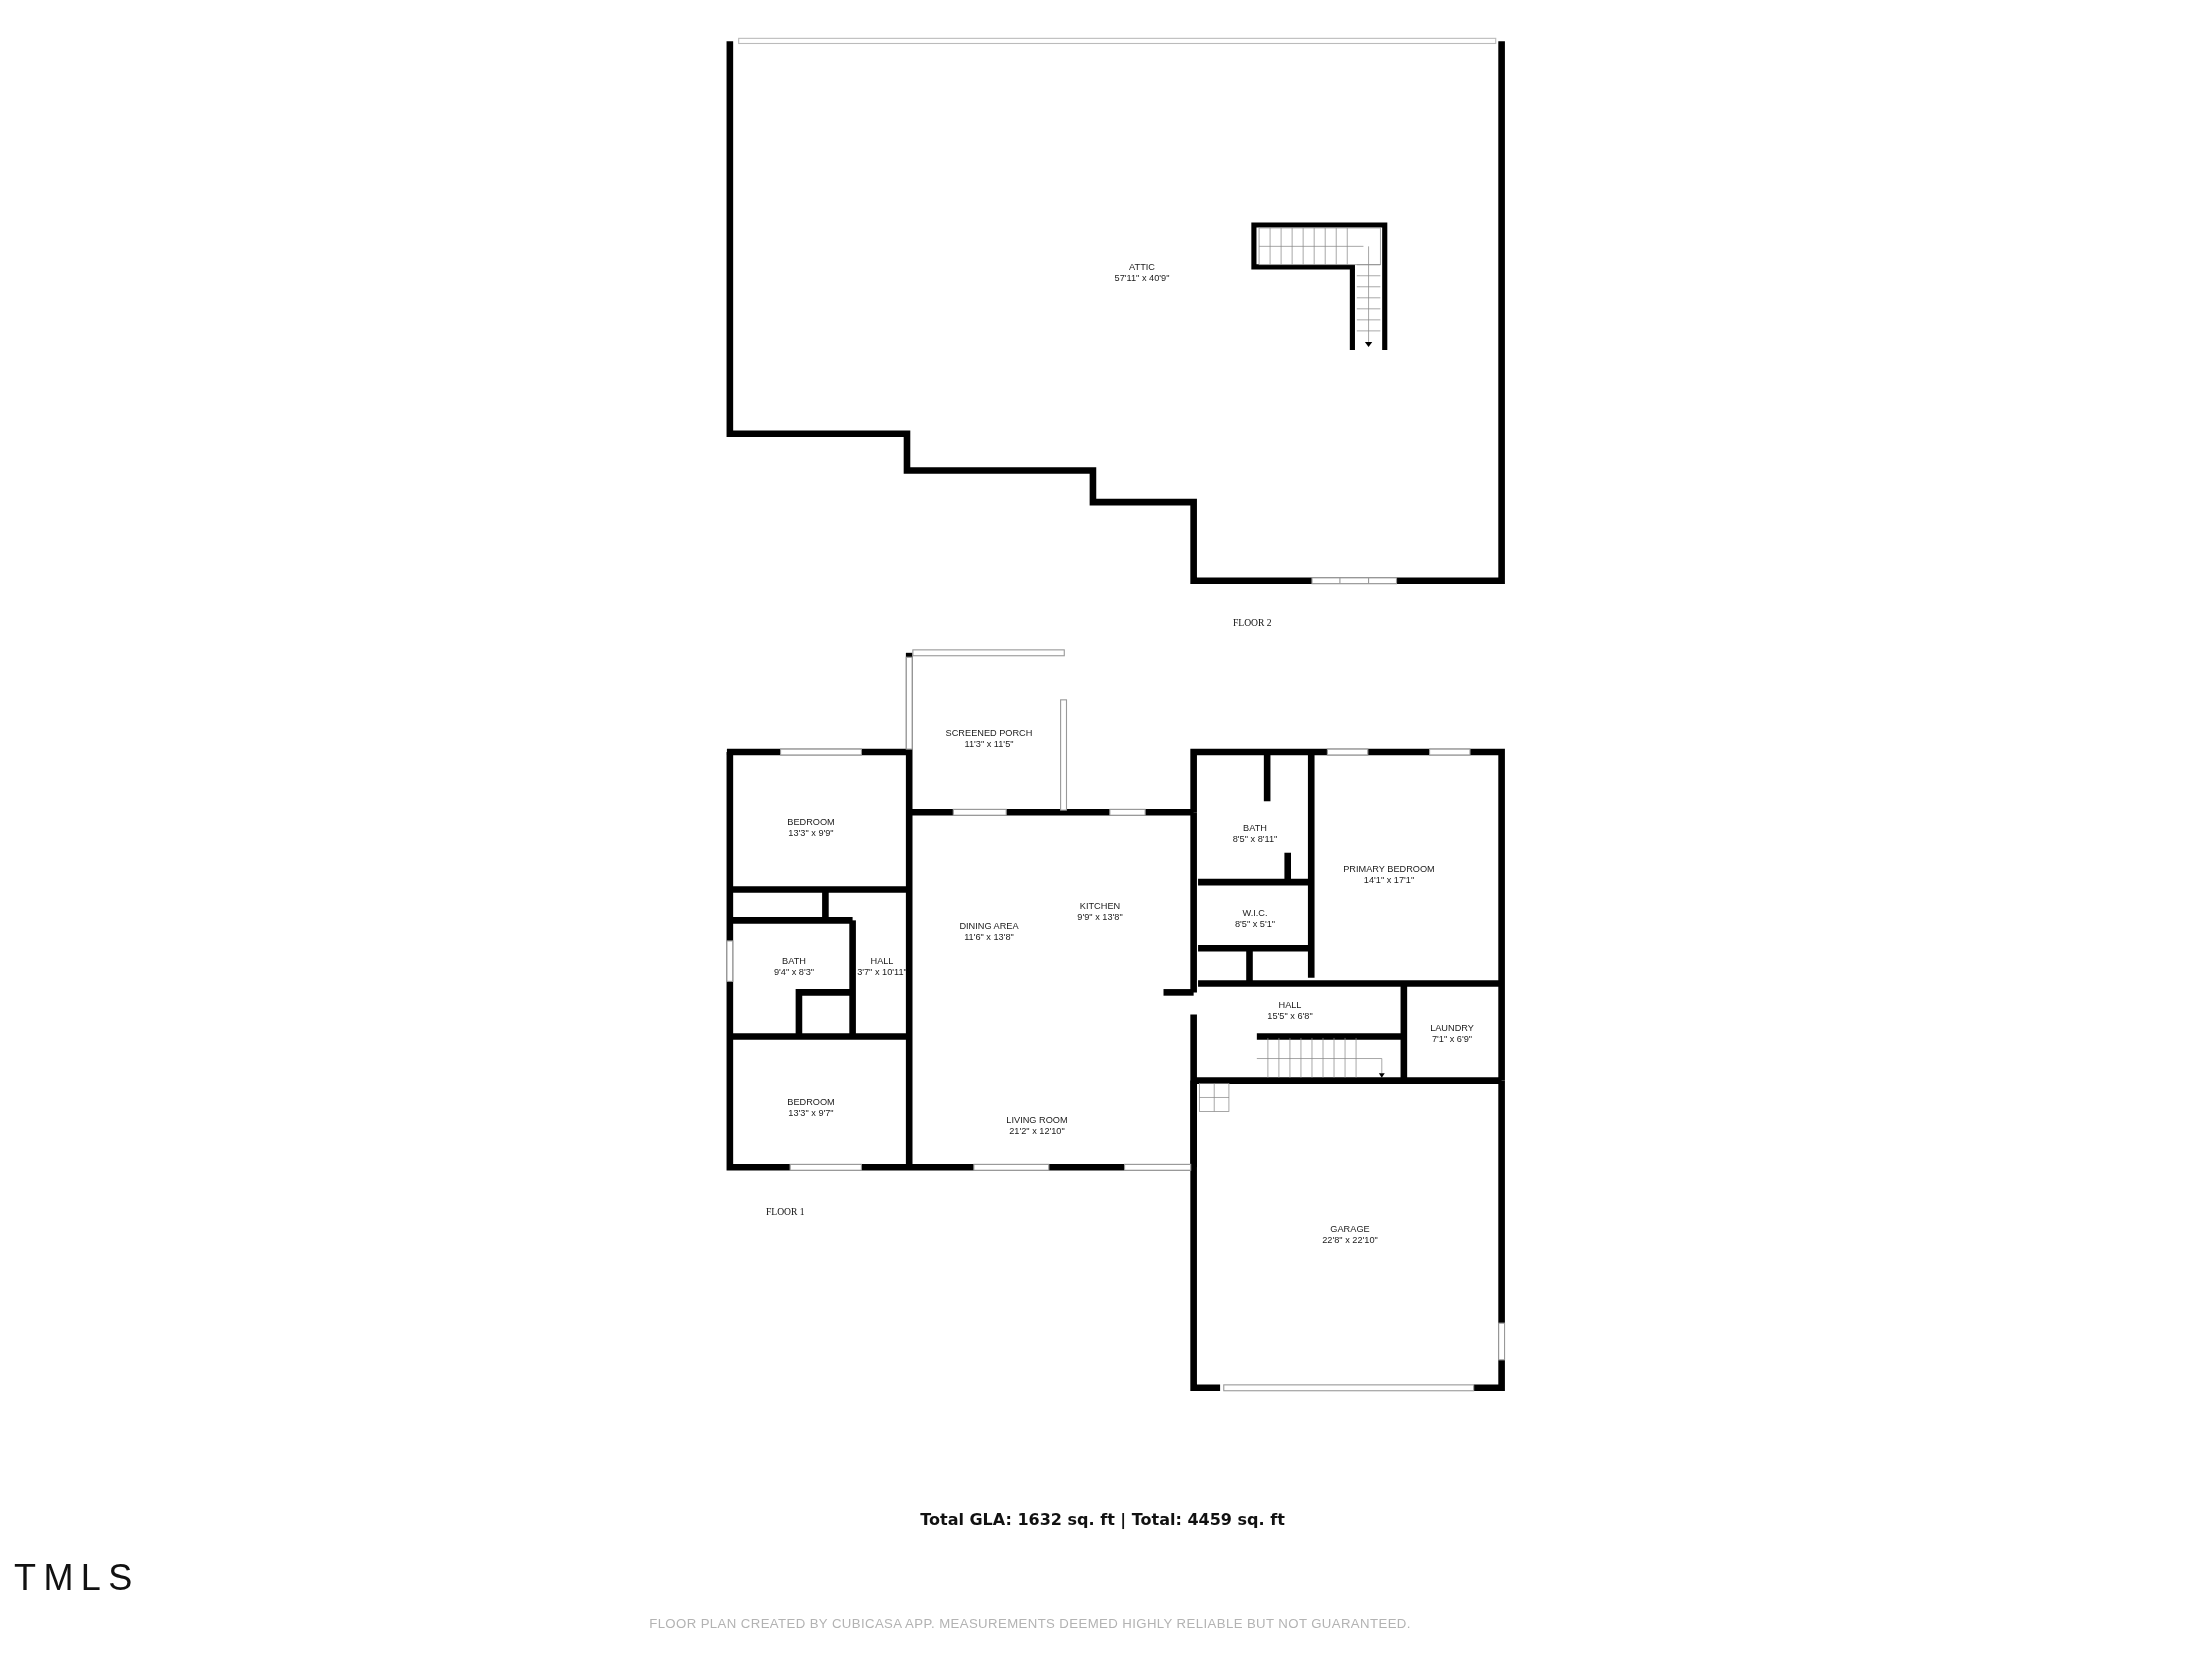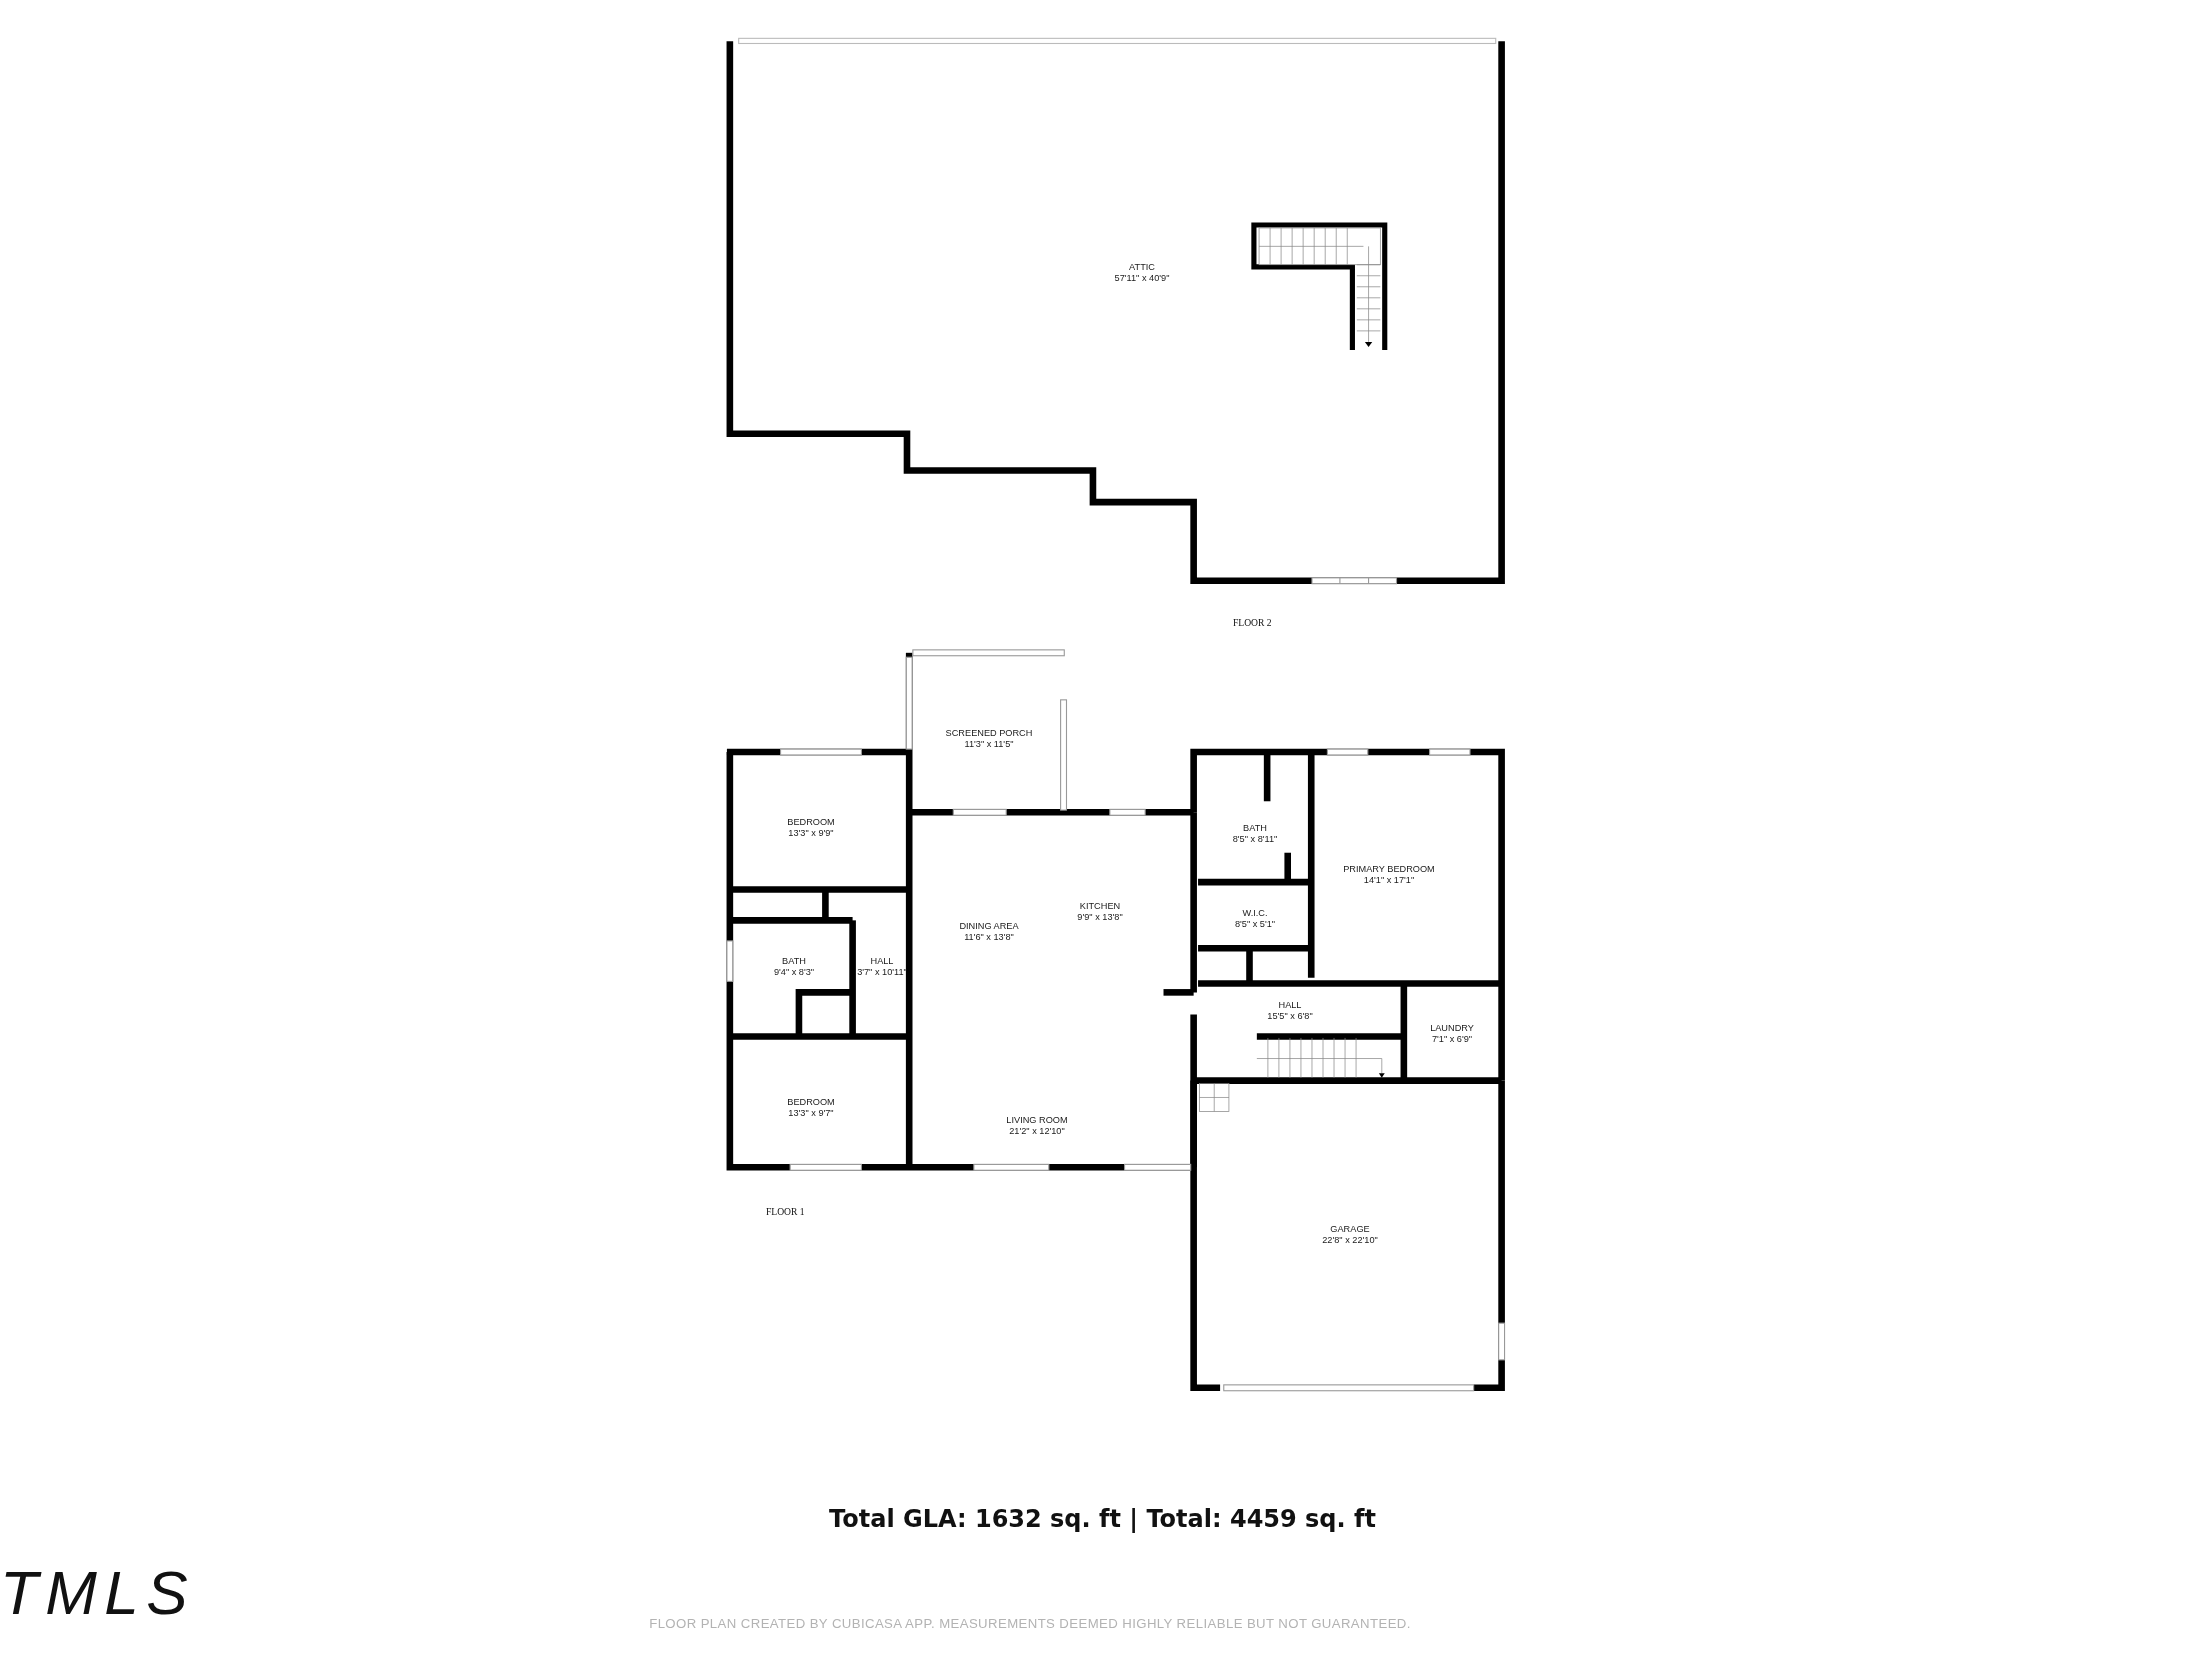--- a/index.html
+++ b/index.html
@@ -3,24 +3,24 @@
 <meta charset="utf-8">
 <style>
   html, body { margin: 0; padding: 0; background: #ffffff; }
   body { width: 2205px; height: 1654px; position: relative; overflow: hidden; font-family: "Liberation Sans", sans-serif; }
   #plan { position: absolute; left: 0; top: 0; width: 2205px; height: 1654px; }
   .room-label { position: absolute; text-align: center; color: #1a1a1a; font-family: "Liberation Sans", sans-serif; font-size: 9.2px; line-height: 11px; transform: translateX(-50%); white-space: nowrap; }
   .room-label .rn { display: block; }
   .room-label .rd { display: block; }
   .floor-label { position: absolute; font-family: Liberation Serif, serif; font-size: 9.6px; color: #111; white-space: nowrap; margin-left: 40px; }
   .summary { position: absolute; left: 0; width: 2205px; text-align: center; font-family: "DejaVu Sans", sans-serif; color: #111; }
-  .summary .total { font-weight: bold; font-size: 24px; line-height: 25px; }
+  .summary .total { font-weight: bold; font-size: 16px; line-height: 25px; }
   .summary .fl { font-size: 20px; line-height: 25px; }
   .disclaimer { position: absolute; top: 1616px; left: 0; width: 2060px; text-align: center; font-family: Liberation Sans, sans-serif; font-size: 13.2px; color: #b3b3b3; letter-spacing: 0.4px; }
-  .brand { position: absolute; left: 0; top: 1557px; font-family: "Liberation Sans", sans-serif; font-weight: 100; font-size: 62px; color: #111; letter-spacing: 7.4px; font-style: italic; -webkit-text-stroke: 0; }
+  .brand { position: absolute; left: 14px; top: 1557px; font-family: "Liberation Sans", sans-serif; font-weight: 100; font-size: 36px; color: #111; letter-spacing: 7.4px; -webkit-text-stroke: 0; }
 </style>
 </head>
 <body>
 
 <svg id="plan" viewBox="0 0 3000 2250" xmlns="http://www.w3.org/2000/svg">
   <g fill="none" stroke="#000" stroke-width="9" stroke-linejoin="miter">
     <polyline points="993,56 993,590 1234,590 1234,640 1487,640 1487,683 1624,683 1624,790 2043,790 2043,56"></polyline>
   </g>
 
   <g>

